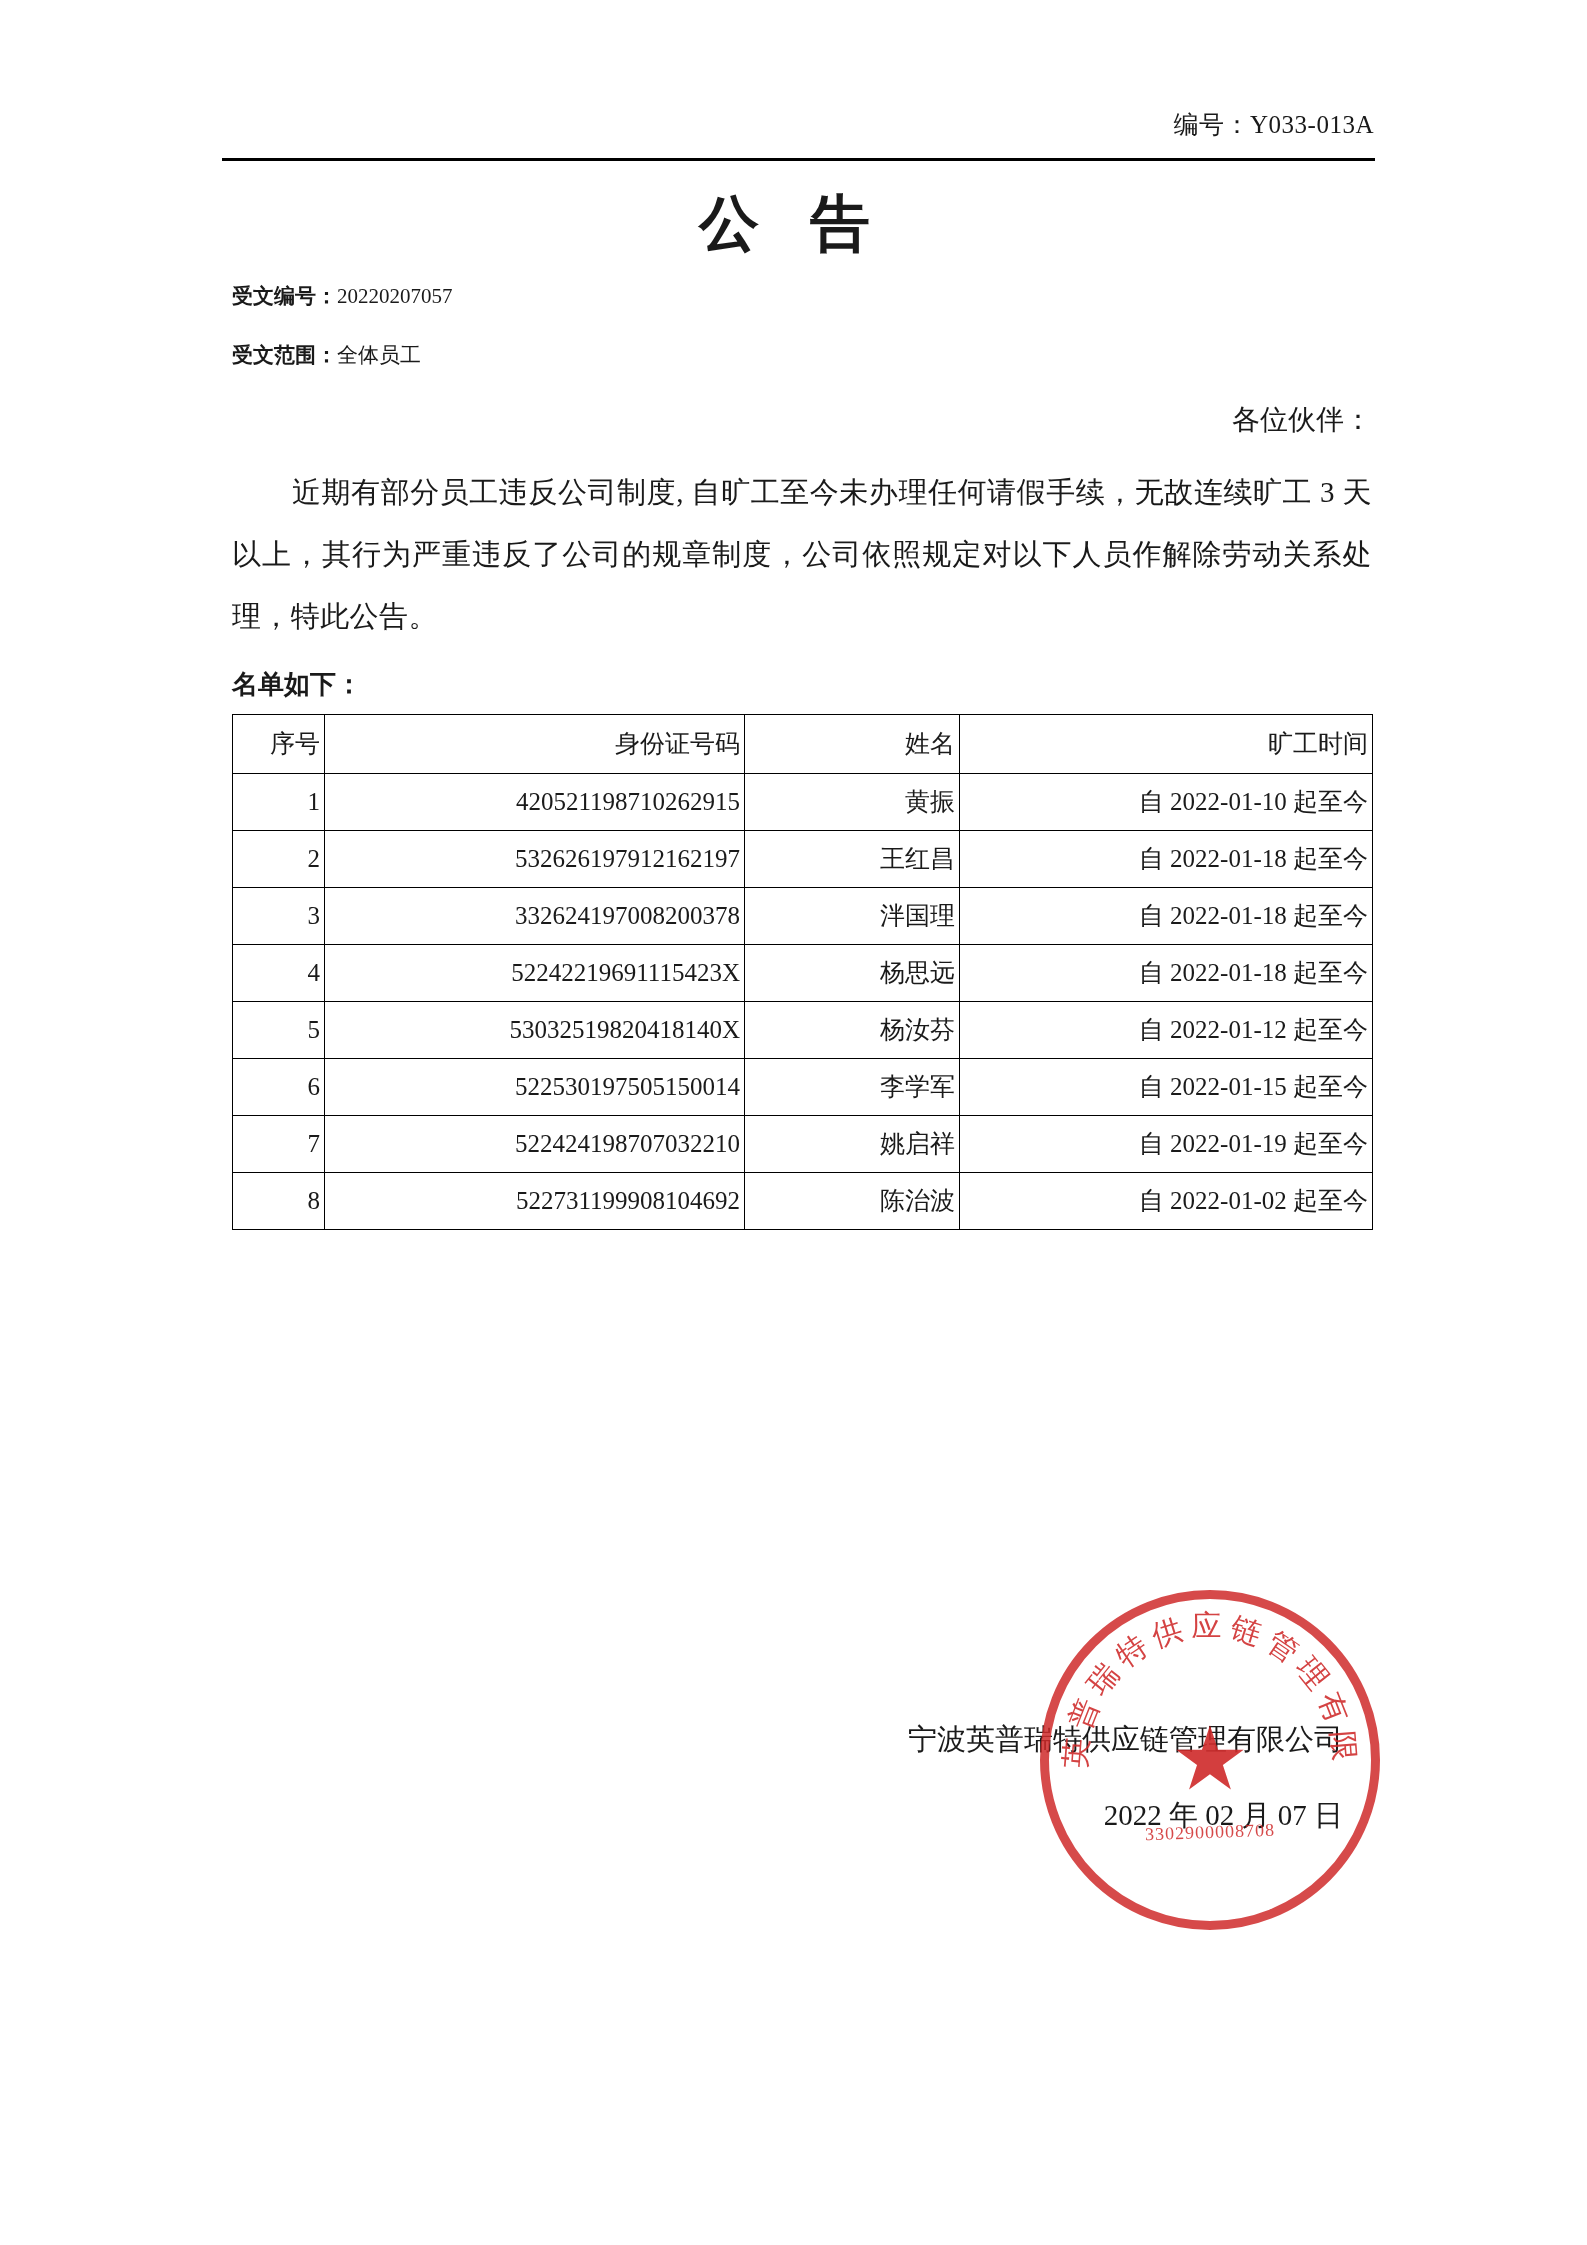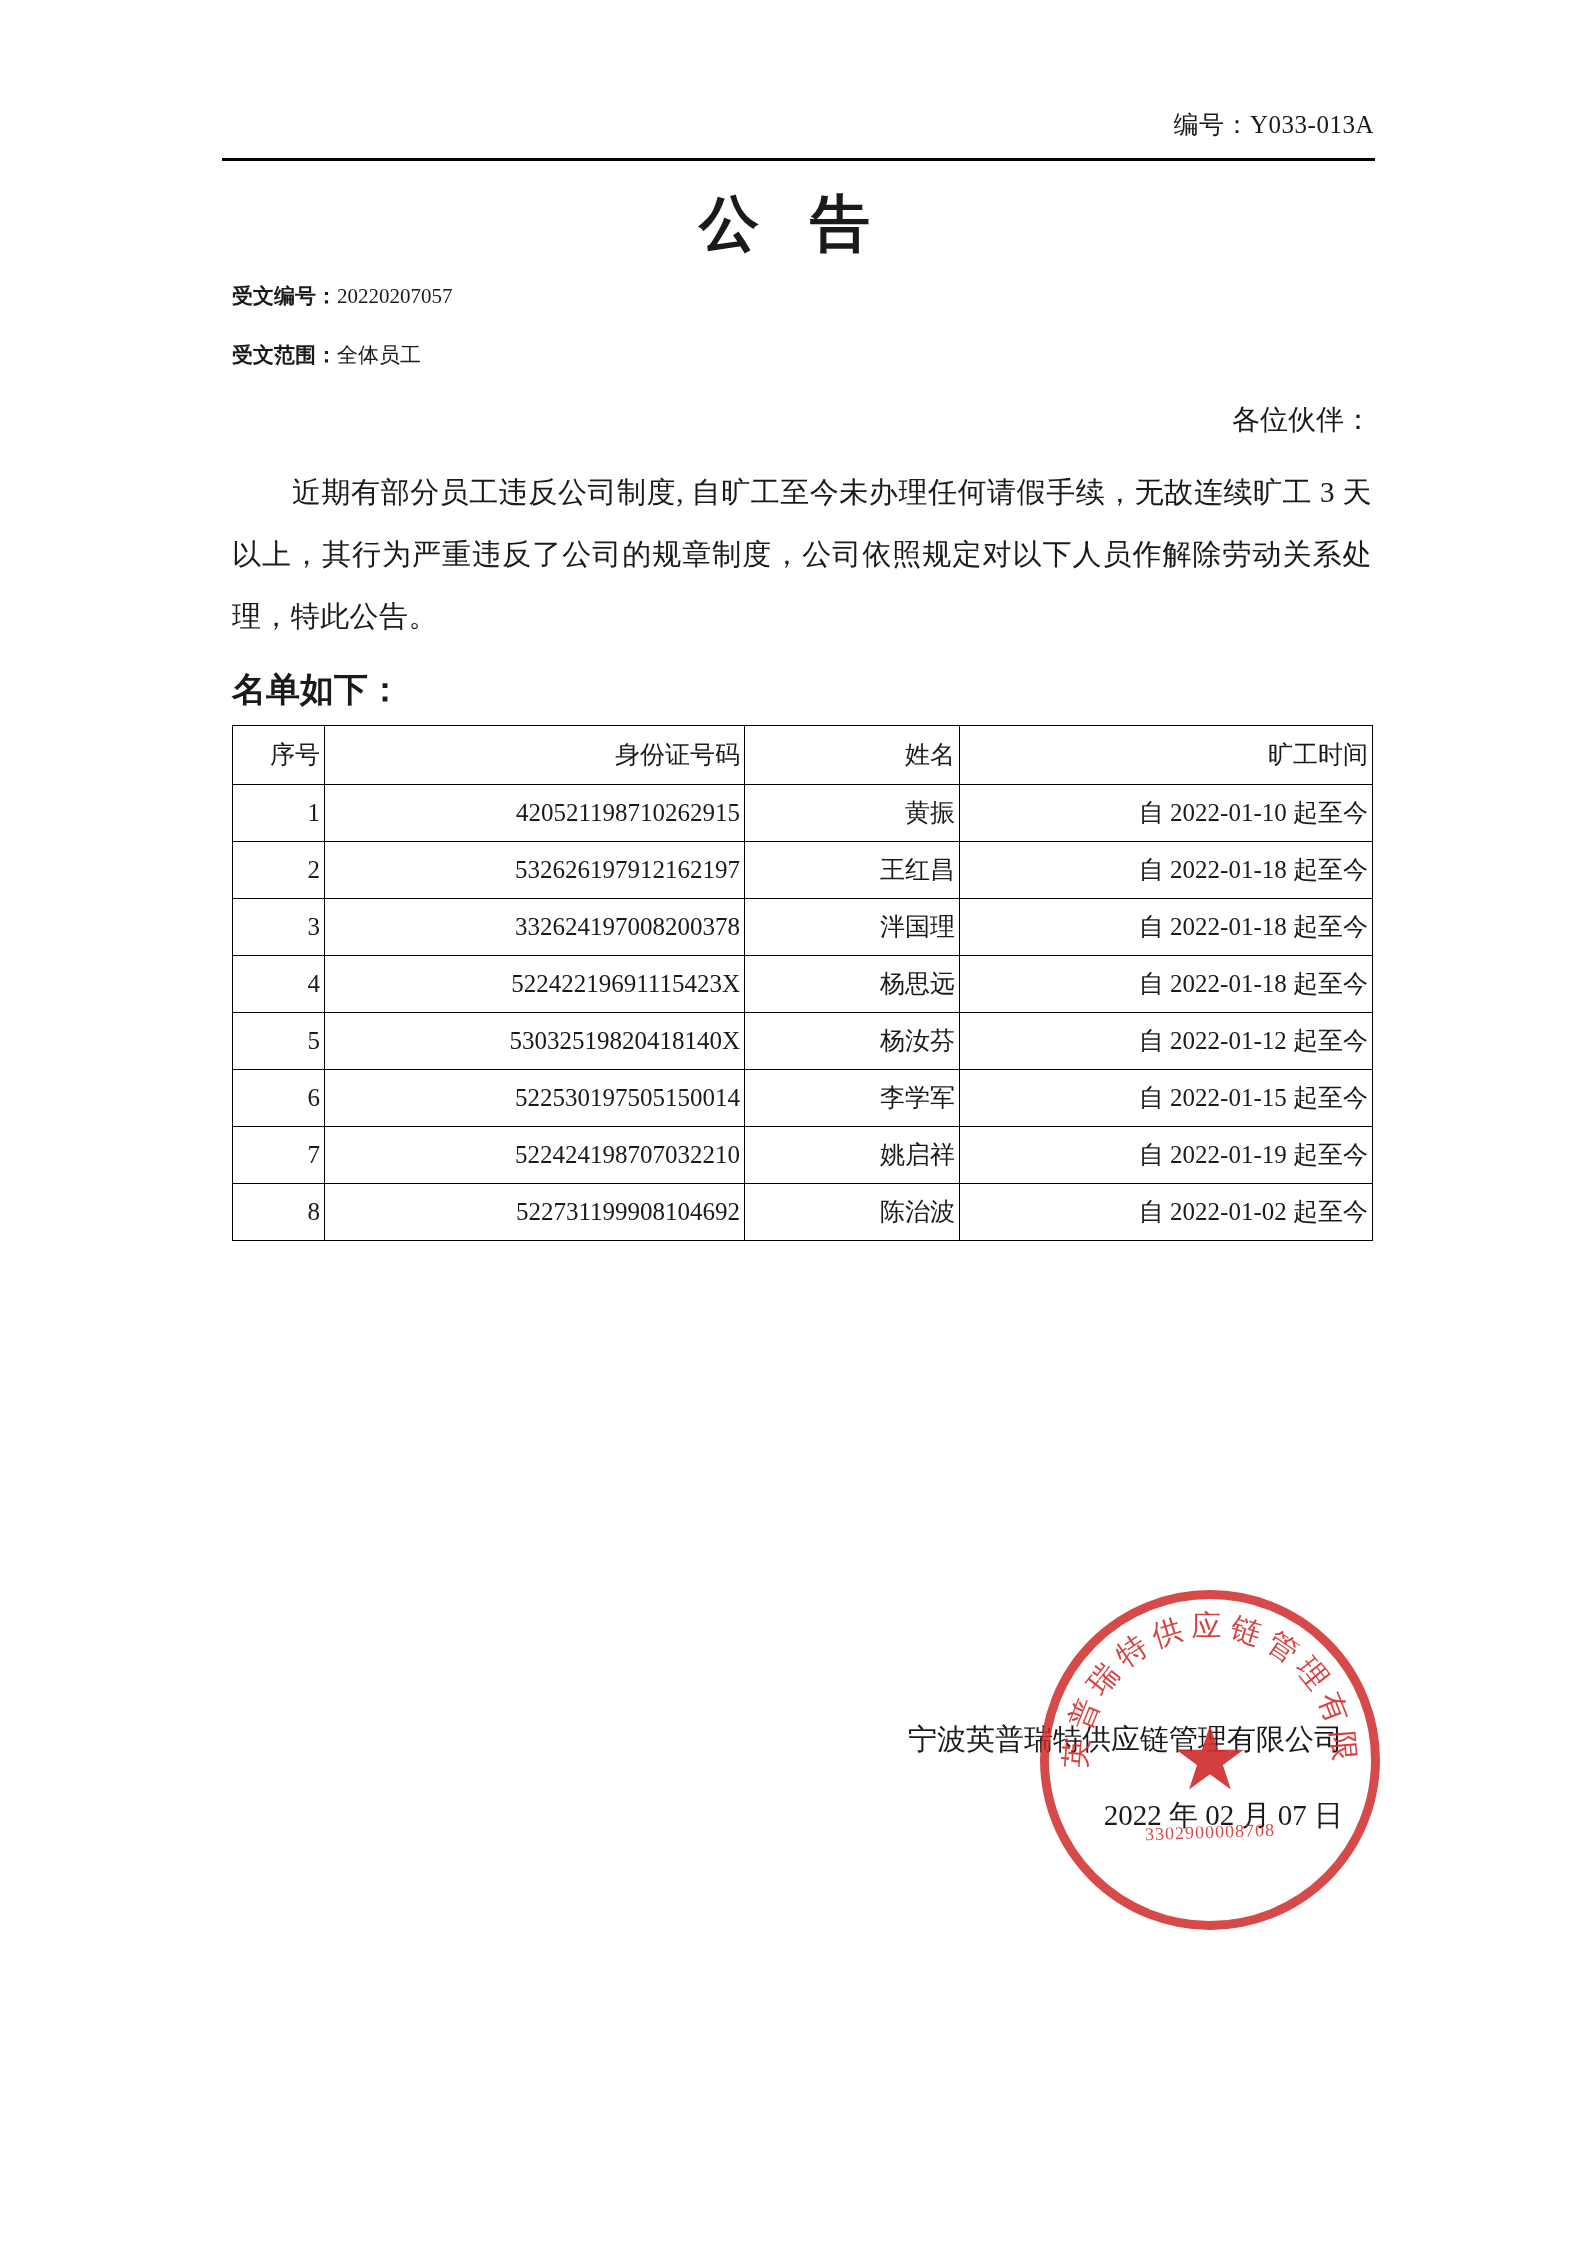--- a/index.html
+++ b/index.html
@@ -76,21 +76,21 @@
   .body-para {
     font-size: 29px;
     line-height: 62px;
     text-align: justify;
     text-justify: inter-ideograph;
     text-indent: 60px;
     margin: 0 0 18px 0;
     letter-spacing: 0.4px;
   }
   .list-heading {
-    font-size: 34px;
+    font-size: 26px;
     font-weight: bold;
     margin-top: 20px;
     margin-bottom: 12px;
   }
   table.roster {
     border-collapse: collapse;
     width: 1140px;
     table-layout: fixed;
   }
   table.roster th, table.roster td {

